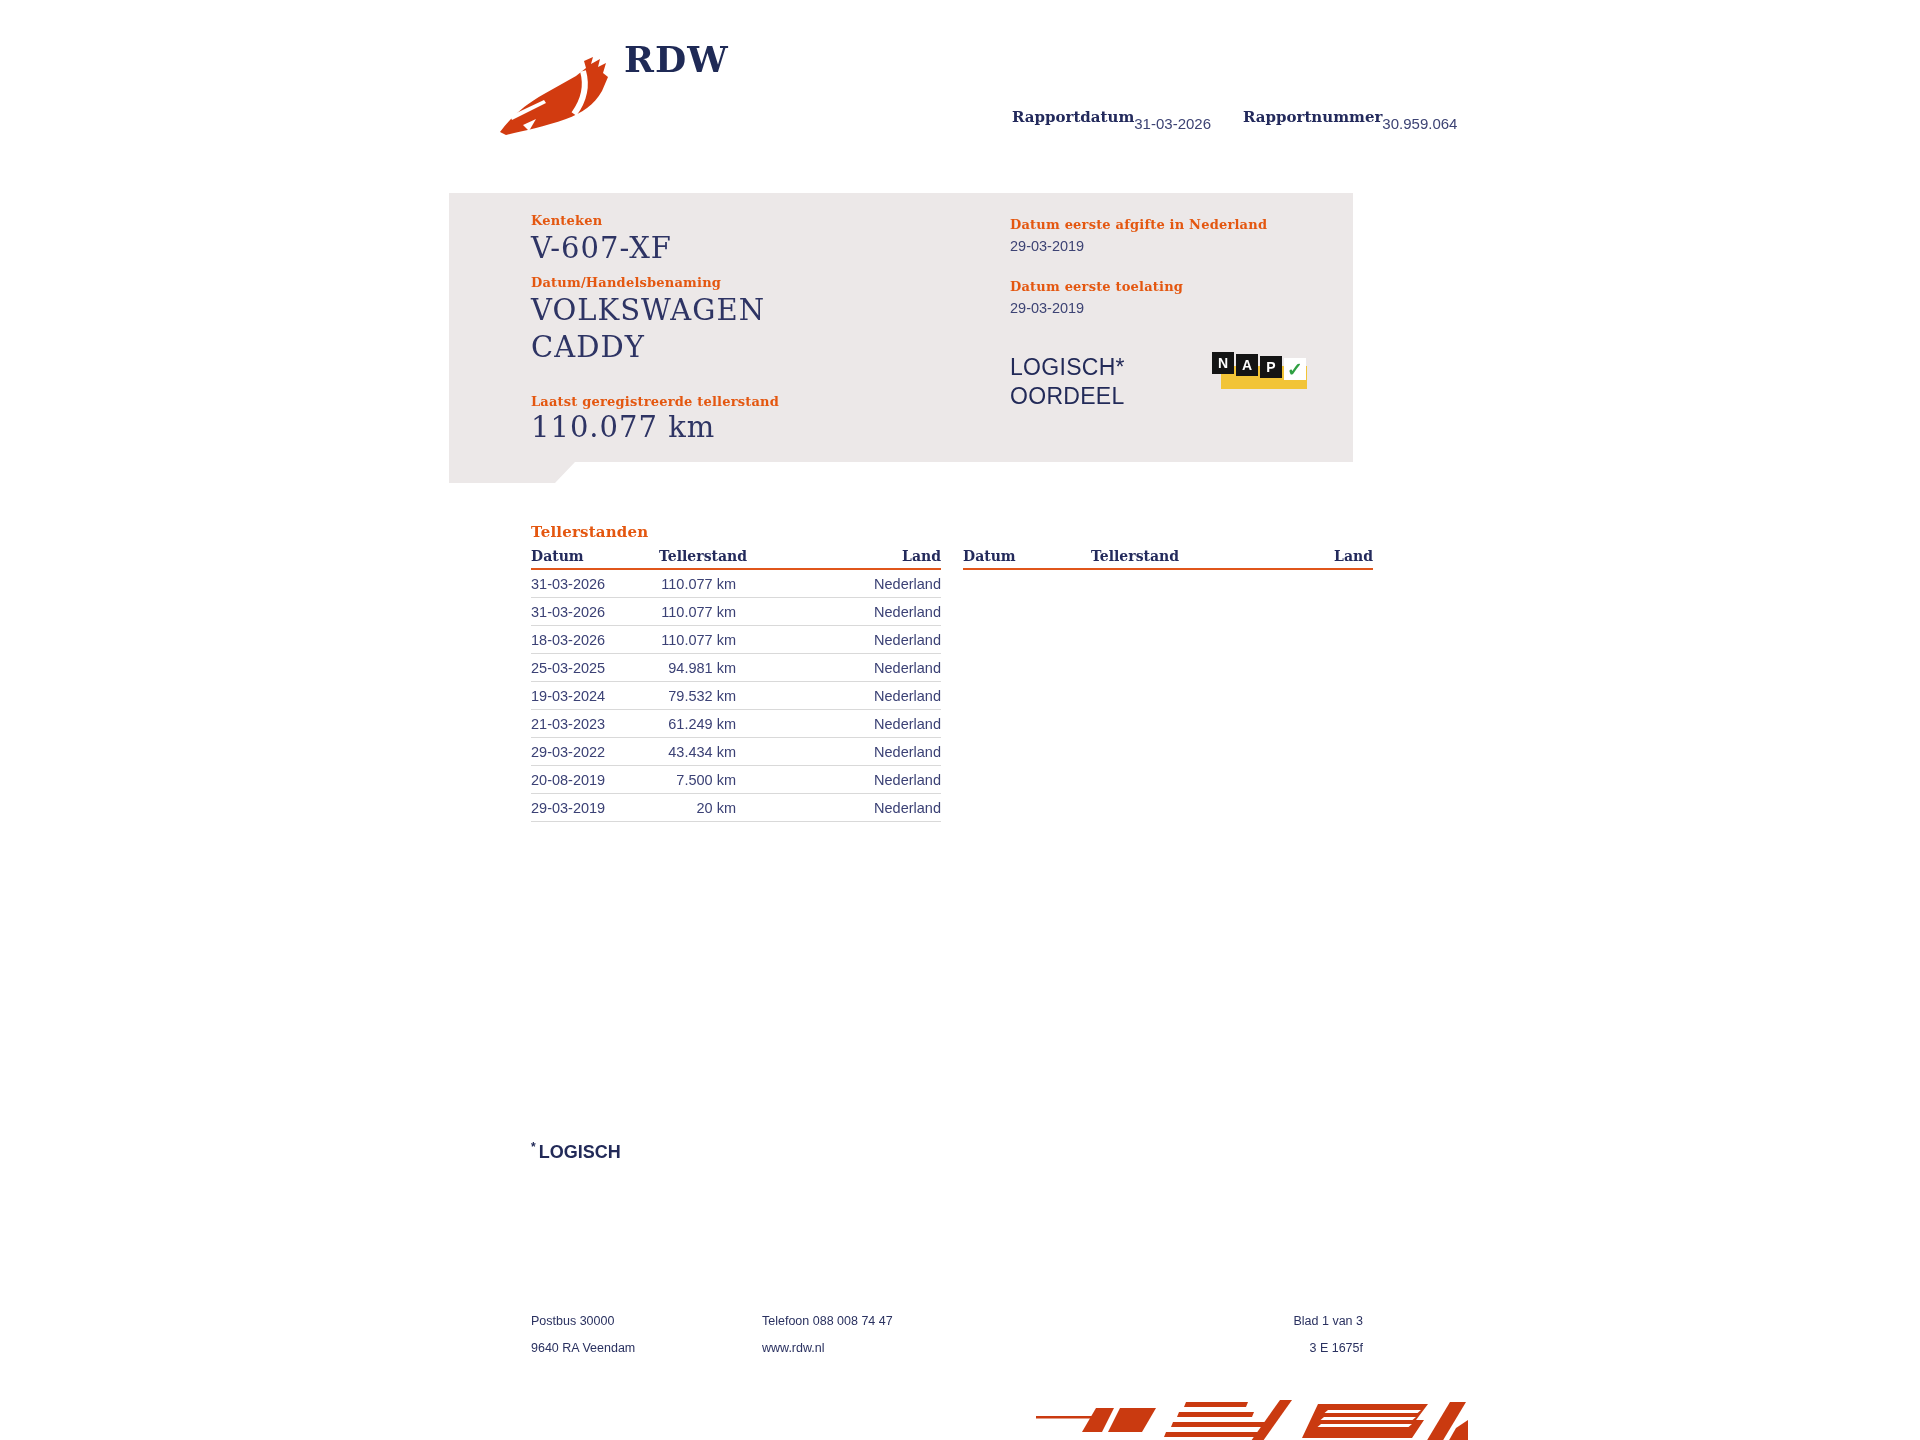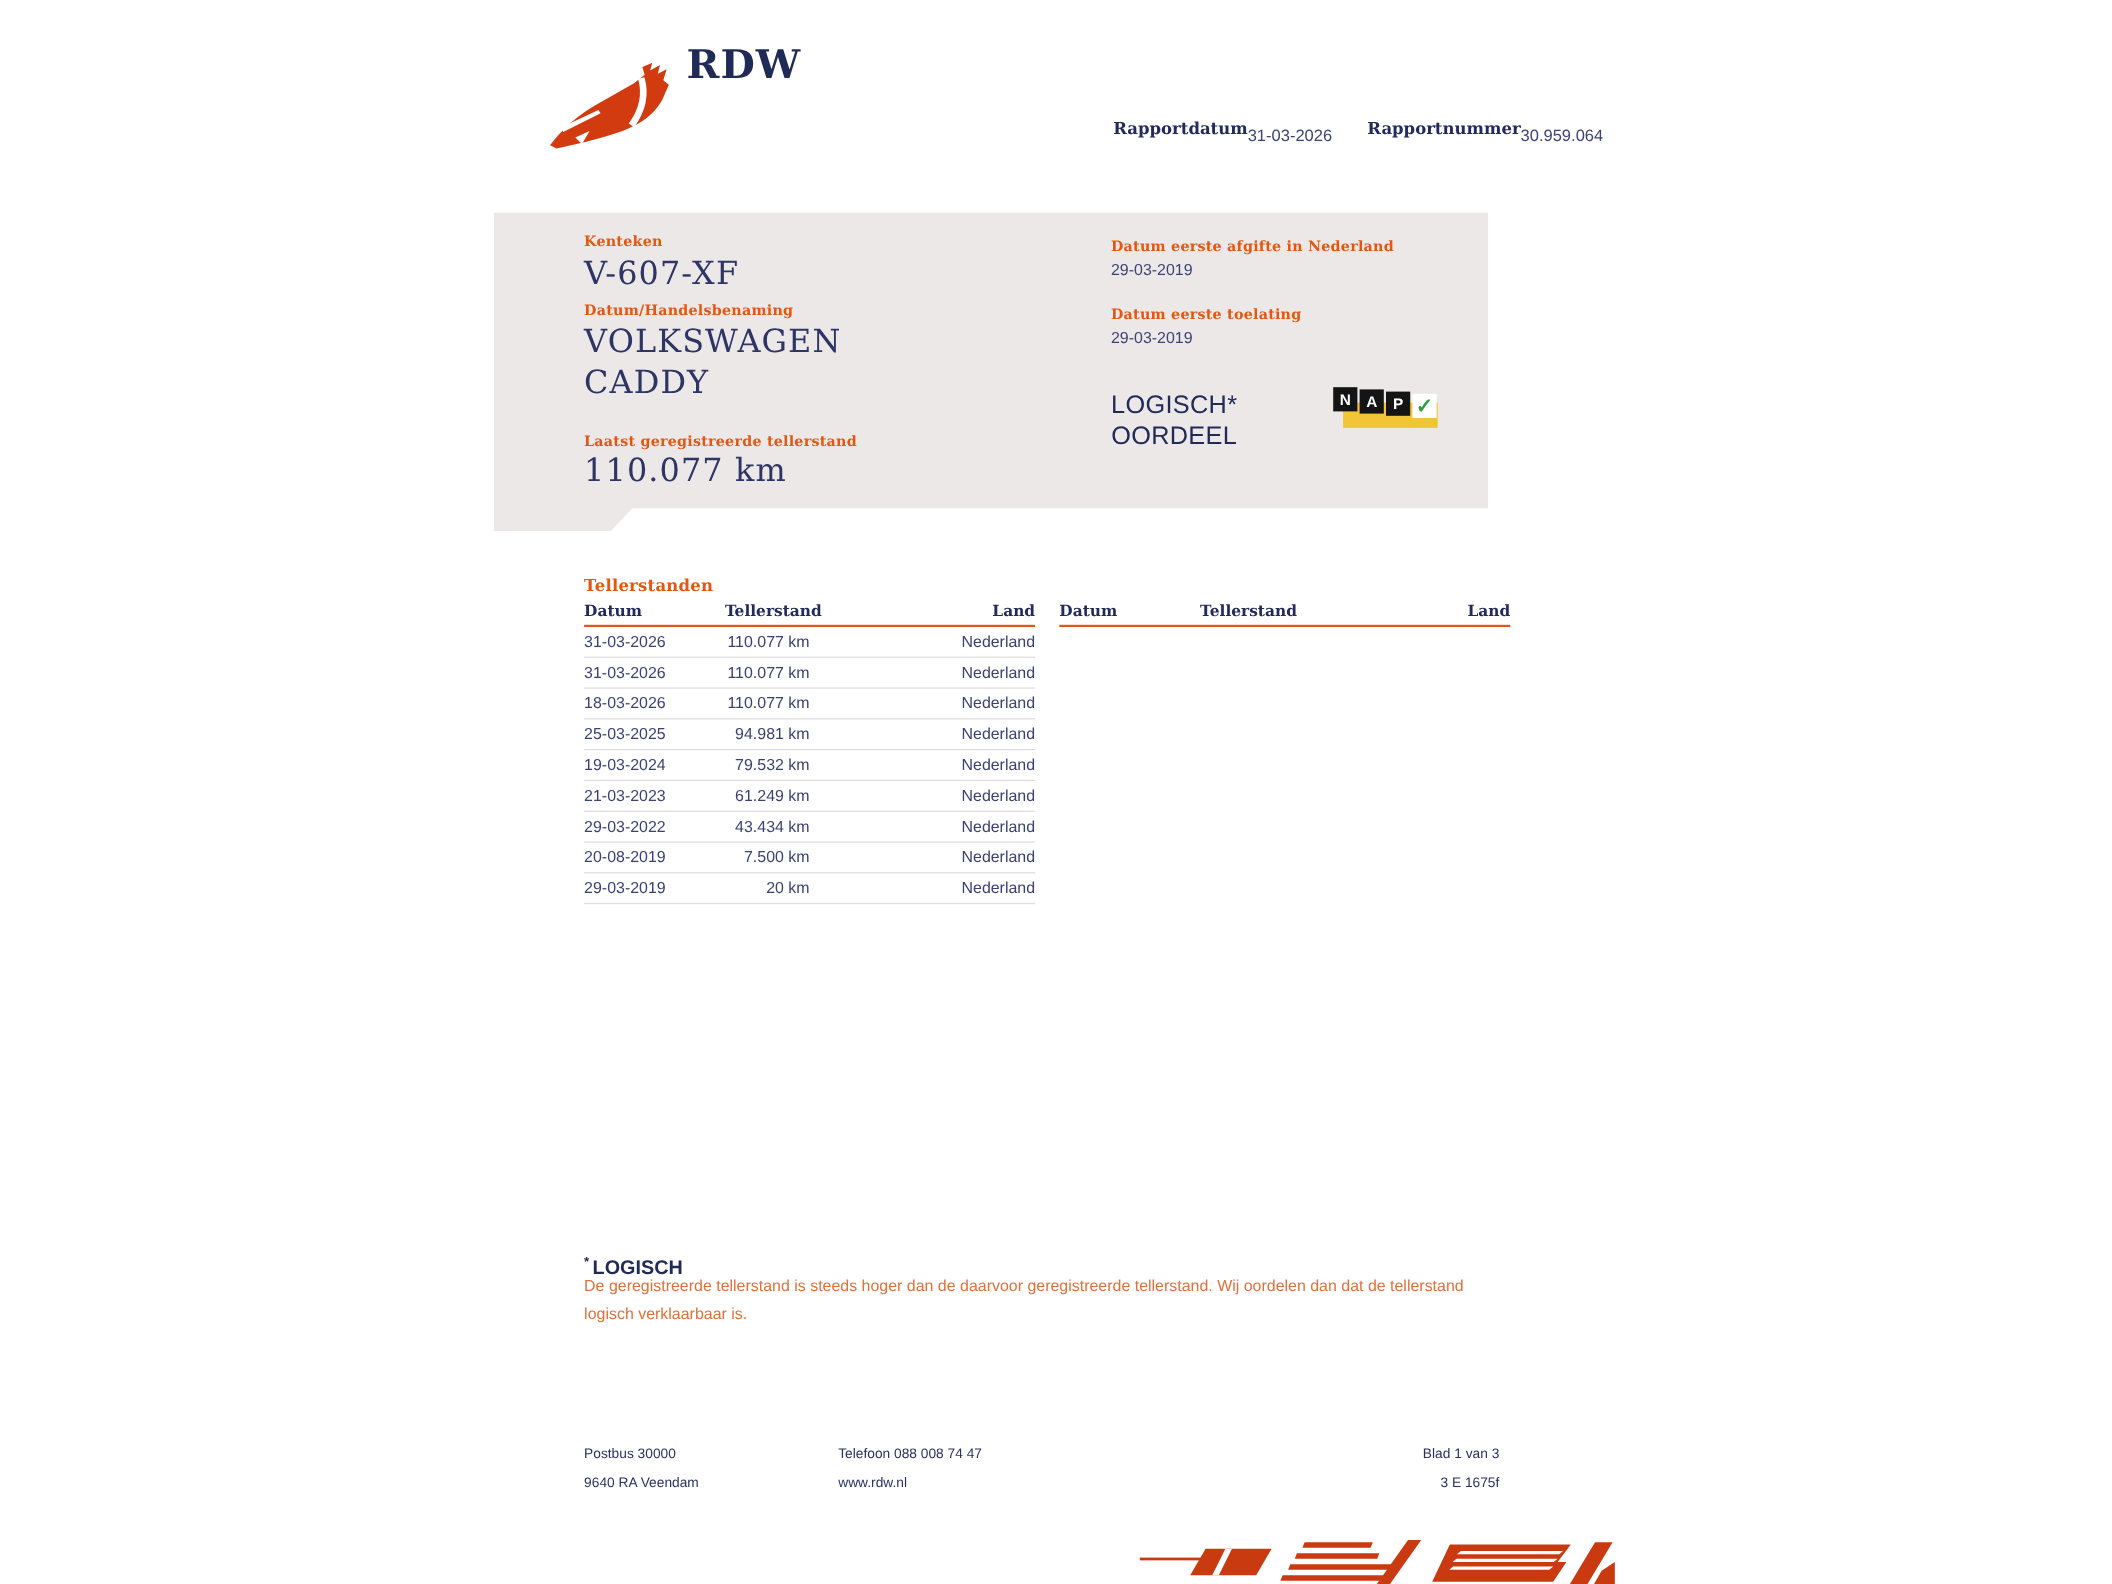--- a/index.html
+++ b/index.html
@@ -12,21 +12,21 @@
              font-weight:bold;font-size:36px;color:#1F2A56;letter-spacing:1px;}
   .report-title{position:absolute;left:1012px;top:46px;font-family:"DejaVu Serif",serif;
                 font-weight:bold;font-size:33px;color:#E2661B;letter-spacing:0.2px;}
   .meta{position:absolute;left:1012px;top:108px;display:flex;gap:32px;}
   .meta-col{display:flex;flex-direction:row;min-width:92px;}
   .lbl-navy{font-family:"DejaVu Serif",serif;font-weight:bold;font-size:15px;color:#232A5C;}
   .meta-val{margin-top:7px;font-size:15px;color:#3D4374;}
 
   
   .summary-box{position:absolute;left:449px;top:193px;width:1006px;height:290px;background:#ECE8E8;
-    clip-path:polygon(0 0,904px 0,904px 269px,126px 269px,106px 290px,0 290px);text-align:center;}
+    clip-path:polygon(0 0,904px 0,904px 269px,126px 269px,106px 290px,0 290px);}
   .sb{position:absolute;}
   .lbl-orange{font-family:"DejaVu Serif",serif;font-weight:bold;font-size:13px;color:#E45710;
               letter-spacing:0.2px;}
   .val-big{font-family:"DejaVu Serif",serif;font-size:29px;color:#2E3464;letter-spacing:1px;line-height:37px;}
   .val-sm{font-size:14.5px;color:#3D4374;}
   .oordeel{font-family:"Liberation Sans",sans-serif;font-weight:normal;font-size:23px;
            color:#222A58;line-height:29px;letter-spacing:0.3px;}
   
   .nap{position:absolute;left:760px;top:158px;width:112px;height:46px;}
   .nap-yellow{position:absolute;left:12px;top:15px;width:86px;height:23px;background:#F2C437;}
@@ -190,21 +190,20 @@
       <span class="h-datum lbl-navy" style="font-size:14px;">Datum</span>
       <span class="h-tell lbl-navy" style="font-size:14px;">Tellerstand</span>
       <span class="h-land lbl-navy" style="font-size:14px;">Land</span>
     </div>
     <div></div>
   </div>
 
   <div class="fn-title">
     <span class="fn-star">*</span><span>LOGISCH</span>
   </div>
-  <p class="fn-text" style="margin:0;">De geregistreerde tellerstand is steeds hoger dan de daarvoor geregistreerde tellerstand. Wij oordelen dan dat de tellerstand logisch verklaarbaar is.</p>
 
   <span class="ft ft-a1">Postbus 30000</span>
   <span class="ft ft-a2">9640 RA Veendam</span>
   <span class="ft ft-b1">Telefoon 088 008 74 47</span>
   <span class="ft ft-b2">www.rdw.nl</span>
   <span class="ft ft-c1">Blad 1 van 3</span>
   <span class="ft ft-c2">3 E 1675f</span>
 
   <svg class="stripes" viewBox="0 0 436 48" xmlns="http://www.w3.org/2000/svg">
     <g fill="#CA3A10">

